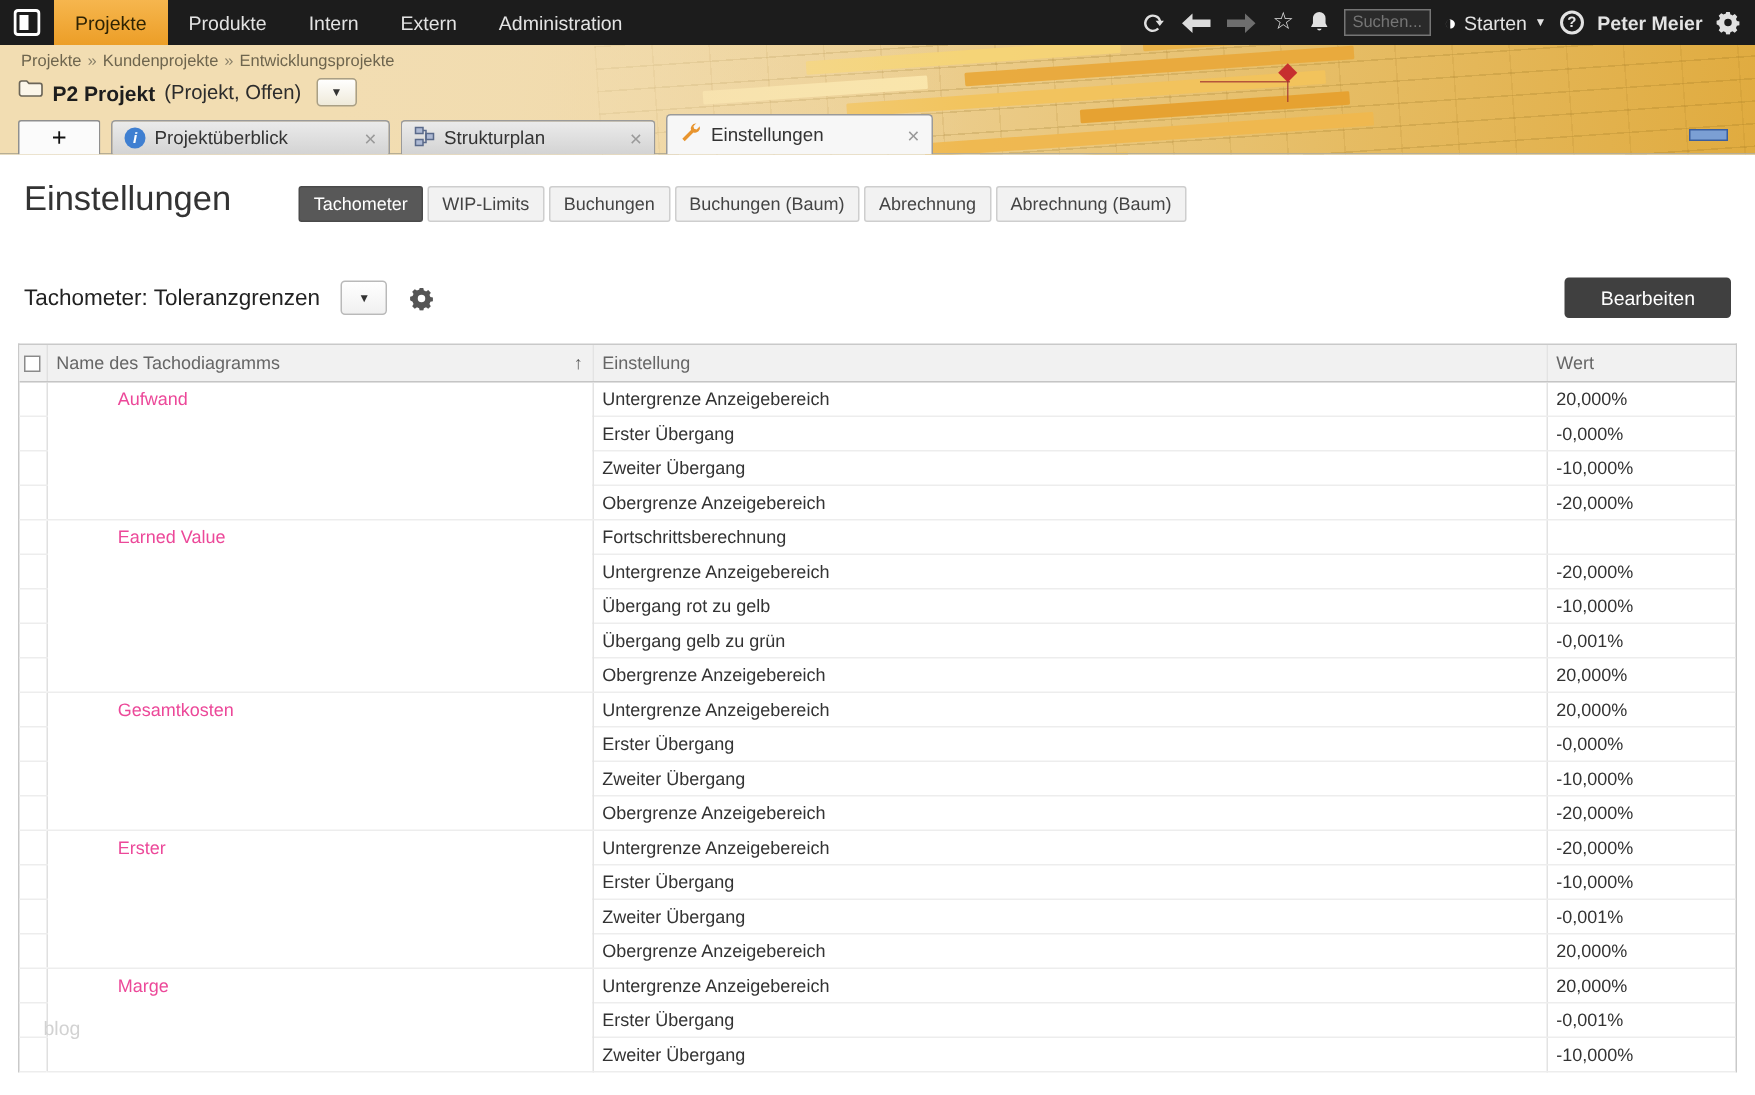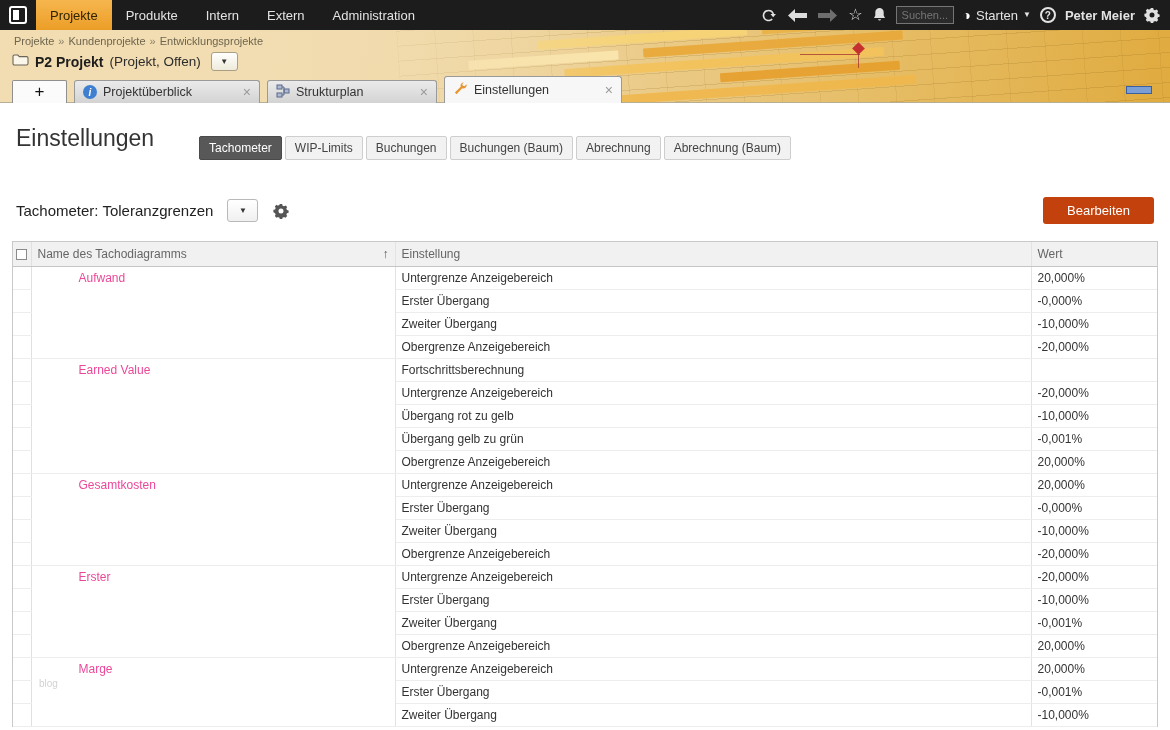--- a/index.html
+++ b/index.html
@@ -51,45 +51,45 @@
   .plus-tab { width:55px; height:23px; background:#fbfbfb; border:1px solid #8f8f8f; border-bottom:none; border-radius:2px 2px 0 0; display:flex; align-items:center; justify-content:center; font-size:17px; color:#111; }
   .tab { height:23px; display:flex; align-items:center; gap:6px; padding:0 8px; background:linear-gradient(#ebebeb,#d3d3d3); border:1px solid #9a9a9a; border-bottom:none; border-radius:3px 3px 0 0; font-size:12.5px; color:#333; }
   .tab.t1 { width:186px; } .tab.t2 { width:170px; } .tab.t3 { width:178px; }
   .tab .close { margin-left:auto; color:#9a9a9a; font-size:14px; line-height:1; }
   .tab.active { height:27px; background:#f7f7f7; z-index:4; }
   .info-icon { width:14px; height:14px; border-radius:50%; background:#3f7fd1; color:#fff; font-size:10px; font-weight:bold; display:flex; align-items:center; justify-content:center; font-style:italic; }
 
   
   .h1row { display:flex; align-items:center; margin:13px 16px 0; }
   .page-title { font-size:23px; font-weight:500; color:#333; margin:0 45px 0 0; }
-  .subtabs { display:flex; gap:3px; margin-top:20px; }
+  .subtabs { display:flex; gap:3px; margin-top:8px; }
   .subtab { font-size:12px; padding:4px 9px; background:#f2f2f2; border:1px solid #cecece; color:#444; border-radius:2px; white-space:nowrap; }
   .subtab.active { background:#585858; color:#fff; border-color:#4a4a4a; }
 
   .sectionrow { display:flex; align-items:center; margin:37px 16px 0; }
   .section-title { font-size:15px; color:#222; }
   .dd-btn { margin-left:14px; width:31px; height:23px; border:1px solid #b9b9b9; background:linear-gradient(#fff,#f0f0f0); border-radius:3px; display:flex; align-items:center; justify-content:center; }
   .dd-btn .caret { color:#333; }
   .gear-btn { margin-left:11px; width:24px; height:23px; display:flex; align-items:center; justify-content:center; }
-  .edit-btn { margin-left:auto; background:#c2410c; color:#fff; font-size:13px; border:none; border-radius:3px; padding:6px 24px; font-family:"Liberation Sans",sans-serif; }
+  .edit-btn { margin-left:auto; background:#404040; color:#fff; font-size:13px; border:none; border-radius:3px; padding:6px 24px; font-family:"Liberation Sans",sans-serif; }
 
   
   .table-wrap { margin:17px 12px 0; border:1px solid #c9c9c9; border-bottom:none; }
   table { width:100%; border-collapse:collapse; table-layout:fixed; font-size:12px; color:#333; }
   col.c-sel { width:18px; } col.c-name { width:364px; } col.c-setting { width:636px; }
   thead th { background:#f1f1f1; border-bottom:1px solid #c5c5c5; font-weight:normal; color:#666; text-align:left; padding:5px 6px; }
   th.sel, td.sel { border-right:1px solid #e0e0e0; padding:4px 3px; }
   th.name, td.name { border-right:1px solid #e3e3e3; }
   th.setting, td.setting { border-right:1px solid #e3e3e3; }
   .cbx { width:11px; height:11px; border:1px solid #8a8a8a; background:#fff; margin:0 auto; }
   th .sort { float:right; color:#555; font-size:12px; }
   tbody td { border-bottom:1px solid #ededed; padding:4px 6px; height:15px; }
   tbody td.name { vertical-align:top; color:#ec4899;padding-left:47px; }
   tr.group-start td { border-top:1px solid #ababab; }
-  .watermark { position:absolute; left:39px; top:678px; font-size:10px; color:#d2d2d2; z-index:5; }
+  .watermark { position:absolute; left:29px; top:678px; font-size:13px; color:#d2d2d2; z-index:5; }
 </style>
 </head>
 <body>
 
 <header class="topnav">
   <div class="logo">
     <svg width="18" height="18" viewBox="0 0 18 18">
         <rect x="1" y="1" width="16" height="16" rx="2" fill="none" stroke="#fff" stroke-width="2"></rect>
         <rect x="4" y="4" width="6" height="10" fill="#fff"></rect>
       </svg>

